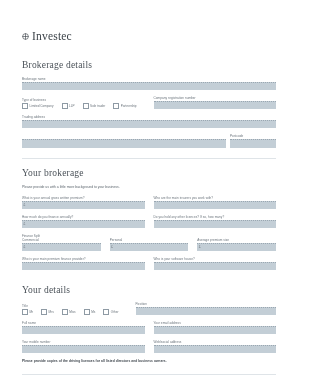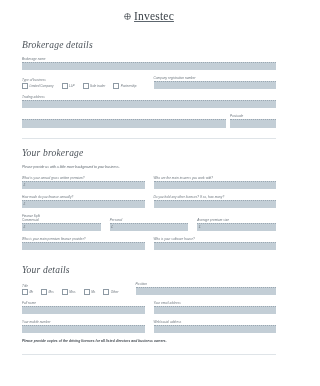--- a/index.html
+++ b/index.html
@@ -4,31 +4,31 @@
 <style>
   html,body{margin:0;padding:0;}
   body{
     width:298px;height:386px;background:#ffffff;
     font-family:"Liberation Sans", sans-serif;
     color:#5d666e;overflow:hidden;
   }
   .page{position:relative;width:298px;height:386px;box-sizing:border-box;padding:0 22px;}
 
   
-  .logo-row{display:flex;justify-content:center;align-items:center;padding-top:10px;text-decoration:underline;}
+  .logo-row{display:flex;justify-content:flex-start;align-items:center;padding-top:30px;}
   .logo{display:flex;align-items:center;gap:3px;}
   .logo-mark{width:7px;height:7px;position:relative;display:block;}
   .logo-mark svg{display:block;}
   .logo-text{
     font-family:"Liberation Serif", serif;
     font-size:11.5px;color:#3c4349;letter-spacing:.2px;
   }
 
   
-  .section{padding-top:9px;font-style:italic;}
+  .section{padding-top:9px;}
   .rule{height:1px;background:#dfe4e8;margin-top:10px;}
   h2{
     font-family:"Liberation Serif", serif;
     font-weight:400;font-size:9.5px;color:#4a5season;color:#4a5158;
     margin:0 0 7px 0;letter-spacing:.2px;
   }
   .subtitle{font-size:3.4px;color:#5d666e;margin:0 0 6px 0;line-height:1.4;}
 
   
   .lbl{font-size:3.1px;color:#6b747c;line-height:1.3;margin-bottom:1px;letter-spacing:.05px;}

